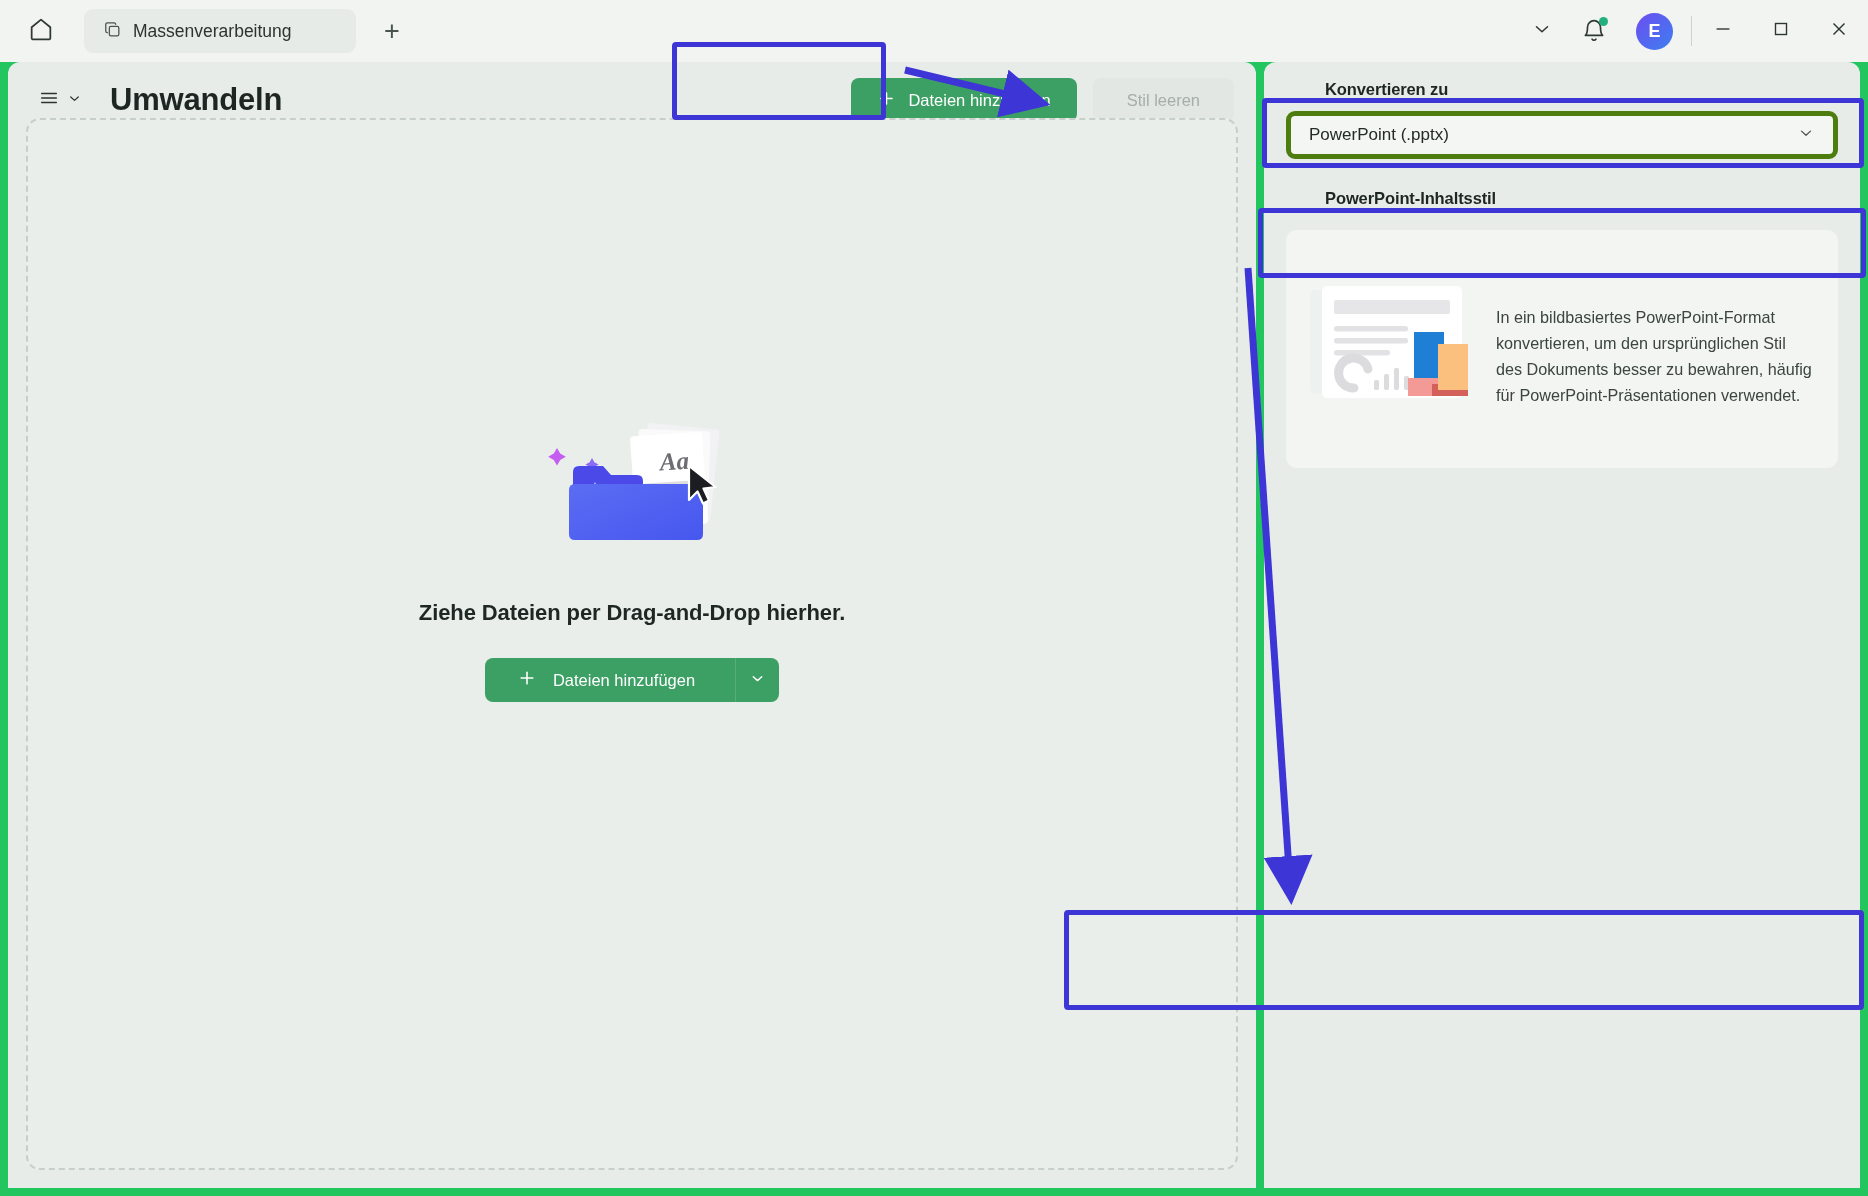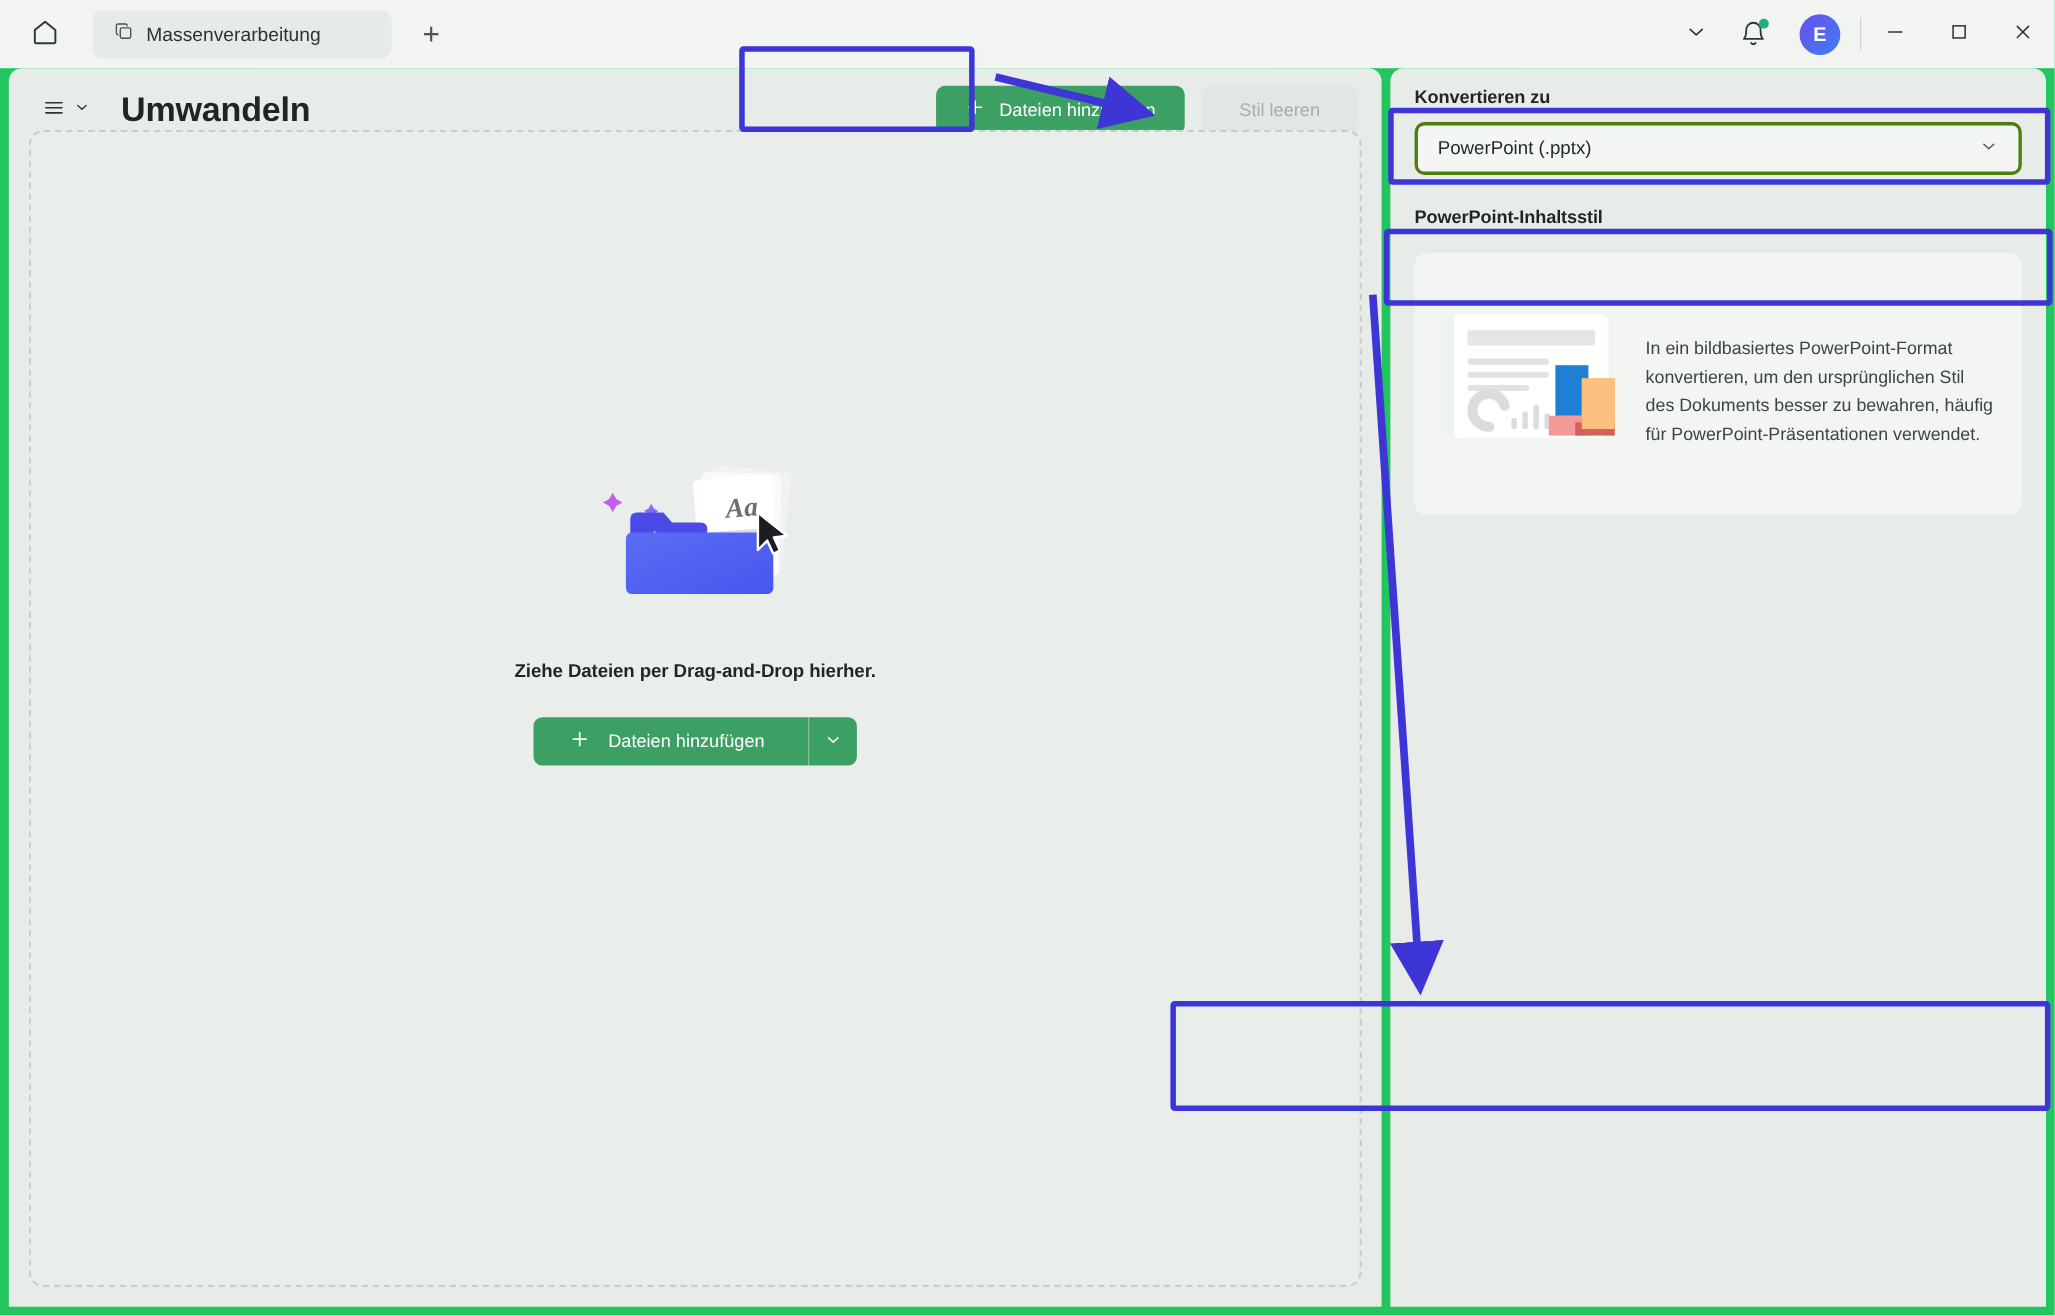--- a/index.html
+++ b/index.html
@@ -96,21 +96,21 @@
   }
 
   .dropzone {
     position: absolute; left: 18px; top: 56px; right: 18px; bottom: 18px;
     border: 2px dashed #c7cfc9; border-radius: 14px;
     background: #eaeeeb;
     display: flex; flex-direction: column; align-items: center;
   }
   .illus { margin-top: 290px; width: 230px; height: 150px; position: relative; }
   .dz-text {
-    margin-top: 40px; font-size: 17px; font-weight: 700; color: #1f2724;
+    margin-top: 40px; font-size: 22px; font-weight: 700; color: #1f2724;
     letter-spacing: -0.1px;
   }
   .dz-btn-group { margin-top: 32px; display: flex; }
   .dz-btn {
     background: #3c9f63; color: #fff; border: none;
     border-radius: 8px 0 0 8px; height: 44px; padding: 0 40px 0 32px;
     font-size: 16.5px; cursor: pointer; display: flex; align-items: center; gap: 16px;
     font-family: "Liberation Sans", sans-serif;
   }
   .dz-caret {
@@ -120,23 +120,24 @@
   }
 
   
   .right-pane {
     position: absolute; left: 1264px; top: 0; width: 596px; height: 1126px;
     background: #e8ece9; border-radius: 12px 12px 0 0; padding: 18px 22px 0 22px;
   }
   .field-label {
     font-size: 16.5px; font-weight: 700; color: #1e2623; margin-bottom: 12px;
     letter-spacing: -0.1px;
+    margin-left: 39px;
   }
   .select {
-    width: 100%; height: 48px; background: #f3f6f3; border: 3px solid #4d7c0f;
+    width: 100%; height: 48px; background: #f3f6f3; border: 5px solid #4d7c0f;
     border-radius: 9px; display: flex; align-items: center; justify-content: space-between;
     padding: 0 18px 0 18px; cursor: pointer; font-size: 17px; color: #232b27;
   }
   .spacer-lg { height: 30px; }
 
   .info-card {
     margin-top: 22px; background: #f2f5f2; border-radius: 11px;
     padding: 24px 22px; display: flex; gap: 20px; align-items: center;
     min-height: 238px;
   }

